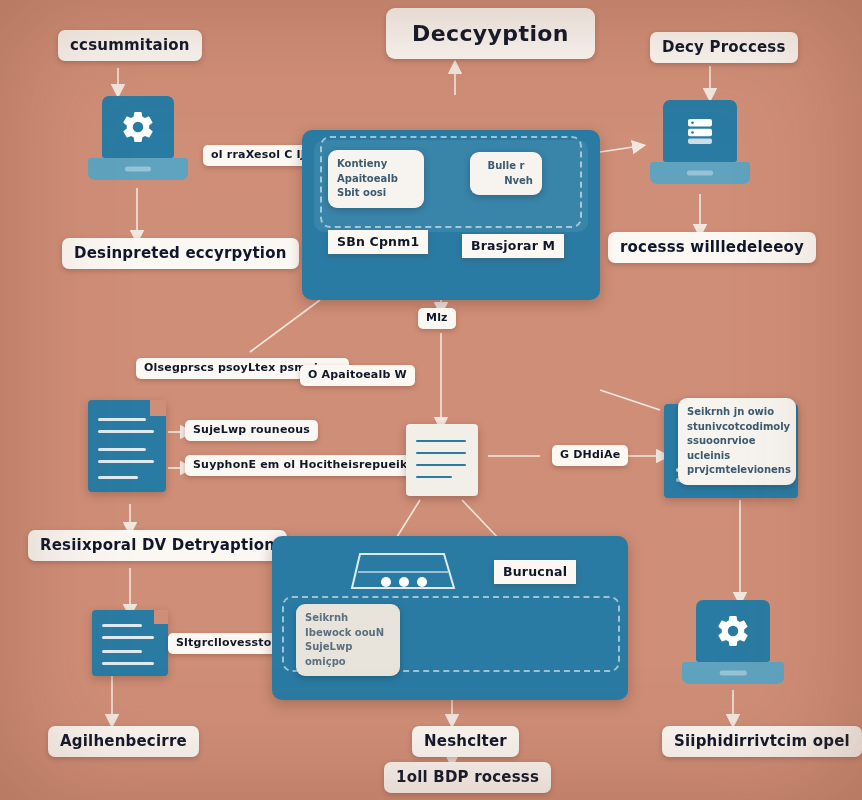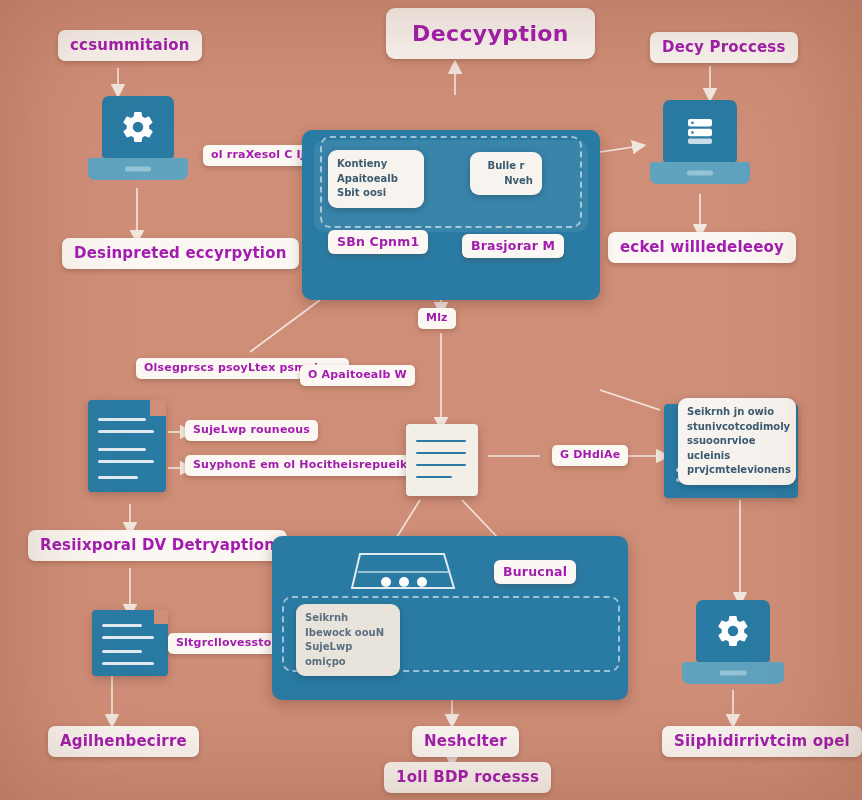--- a/index.html
+++ b/index.html
@@ -24,32 +24,32 @@
   .vignette{
     position:absolute;inset:0;
     box-shadow:inset 0 0 120px rgba(120,65,45,.35);
     pointer-events:none;
   }
 
   
   .label{
     position:absolute;
     background:#fbf7f2;
-    color:#a21caf;
+    color:#0f172a;
     border-radius:7px;
     padding:7px 12px;
     font-size:15px;
     font-weight:bold;
     letter-spacing:.2px;
     white-space:nowrap;
     box-shadow:0 2px 5px rgba(90,50,35,.30);
     text-align:center;
     line-height:1.15;
   }
-  .label.small{font-size:12.5px;padding:5px 9px;font-weight:bold;border-radius:6px;}
+  .label.small{font-size:12.5px;padding:5px 9px;font-weight:bold;border-radius:0;}
   .label.tiny{font-size:11px;padding:4px 8px;font-weight:bold;border-radius:5px;}
   .label.title{font-size:22px;padding:13px 26px;border-radius:9px;letter-spacing:.4px;}
 
   
   .panel{
     position:absolute;
     background:#2a7ba3;
     border-radius:10px;
     box-shadow:0 4px 14px rgba(60,30,20,.28);
   }
@@ -199,21 +199,21 @@
         <rect x="4" y="4" width="16" height="5" rx="1.4" fill="#ffffff"></rect>
         <rect x="4" y="10.5" width="16" height="5" rx="1.4" fill="#ffffff"></rect>
         <rect x="4" y="17" width="16" height="3.6" rx="1.2" fill="#ffffff" opacity=".75"></rect>
         <circle cx="7" cy="6.5" r=".9" fill="#2a7ba3"></circle>
         <circle cx="7" cy="13" r=".9" fill="#2a7ba3"></circle>
       </svg>
     </div>
     <div class="base" style="width:100px;height:22px;left:0;top:62px;"></div>
   </div>
 
-  <div class="label" style="left:608px;top:232px;">eckel willledeleeoy</div>
+  <div class="label" style="left:608px;top:232px;">rocesss willledeleeoy</div>
 
   <div class="panel" style="left:302px;top:130px;width:298px;height:170px;">
     <div class="inner-fill" style="left:12px;top:10px;width:274px;height:92px;"></div>
     <div class="inner-dash" style="left:18px;top:6px;width:258px;height:88px;"></div>
 
     <div class="note" style="left:168px;top:22px;width:54px;text-align:center;">
       <div>Bulle r</div>
       <div style="text-align:right;">Nveh</div>
     </div>
 

